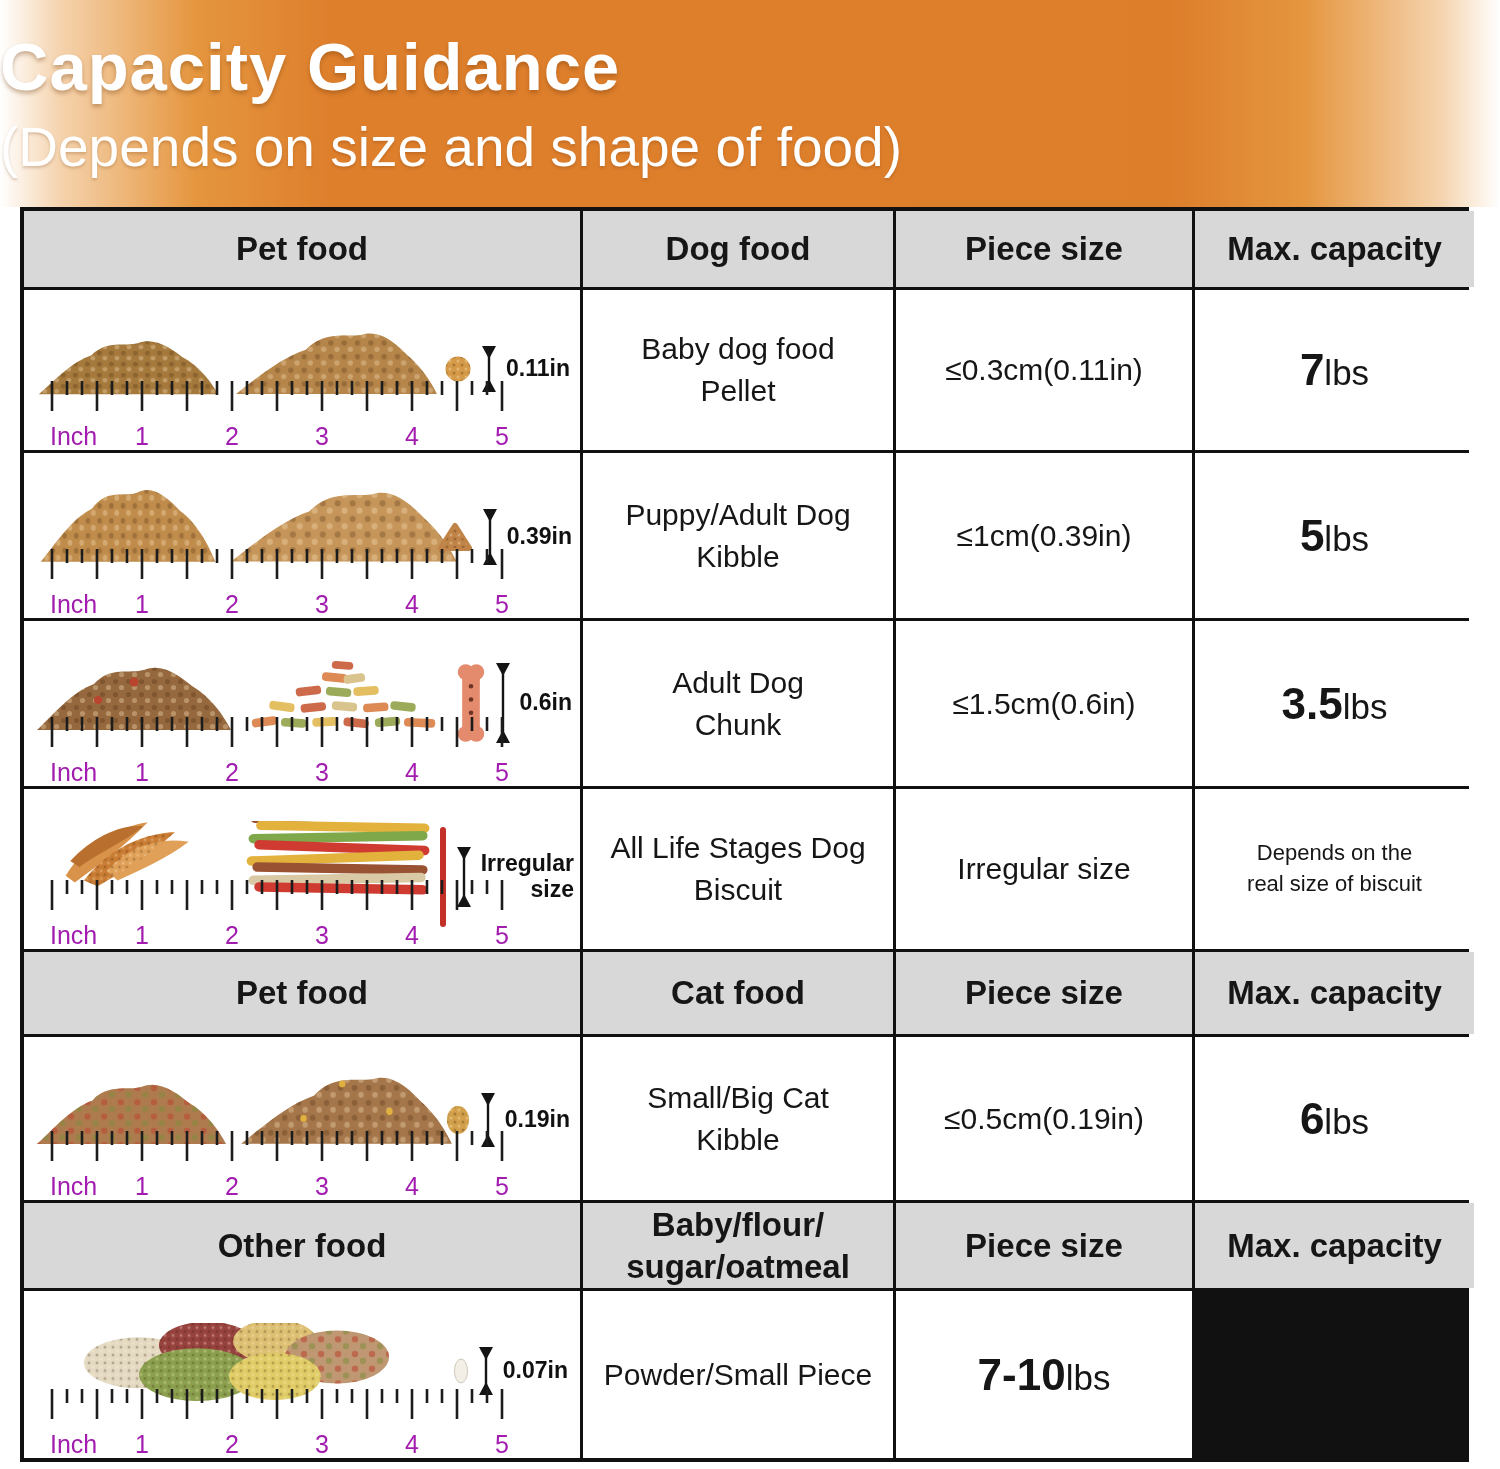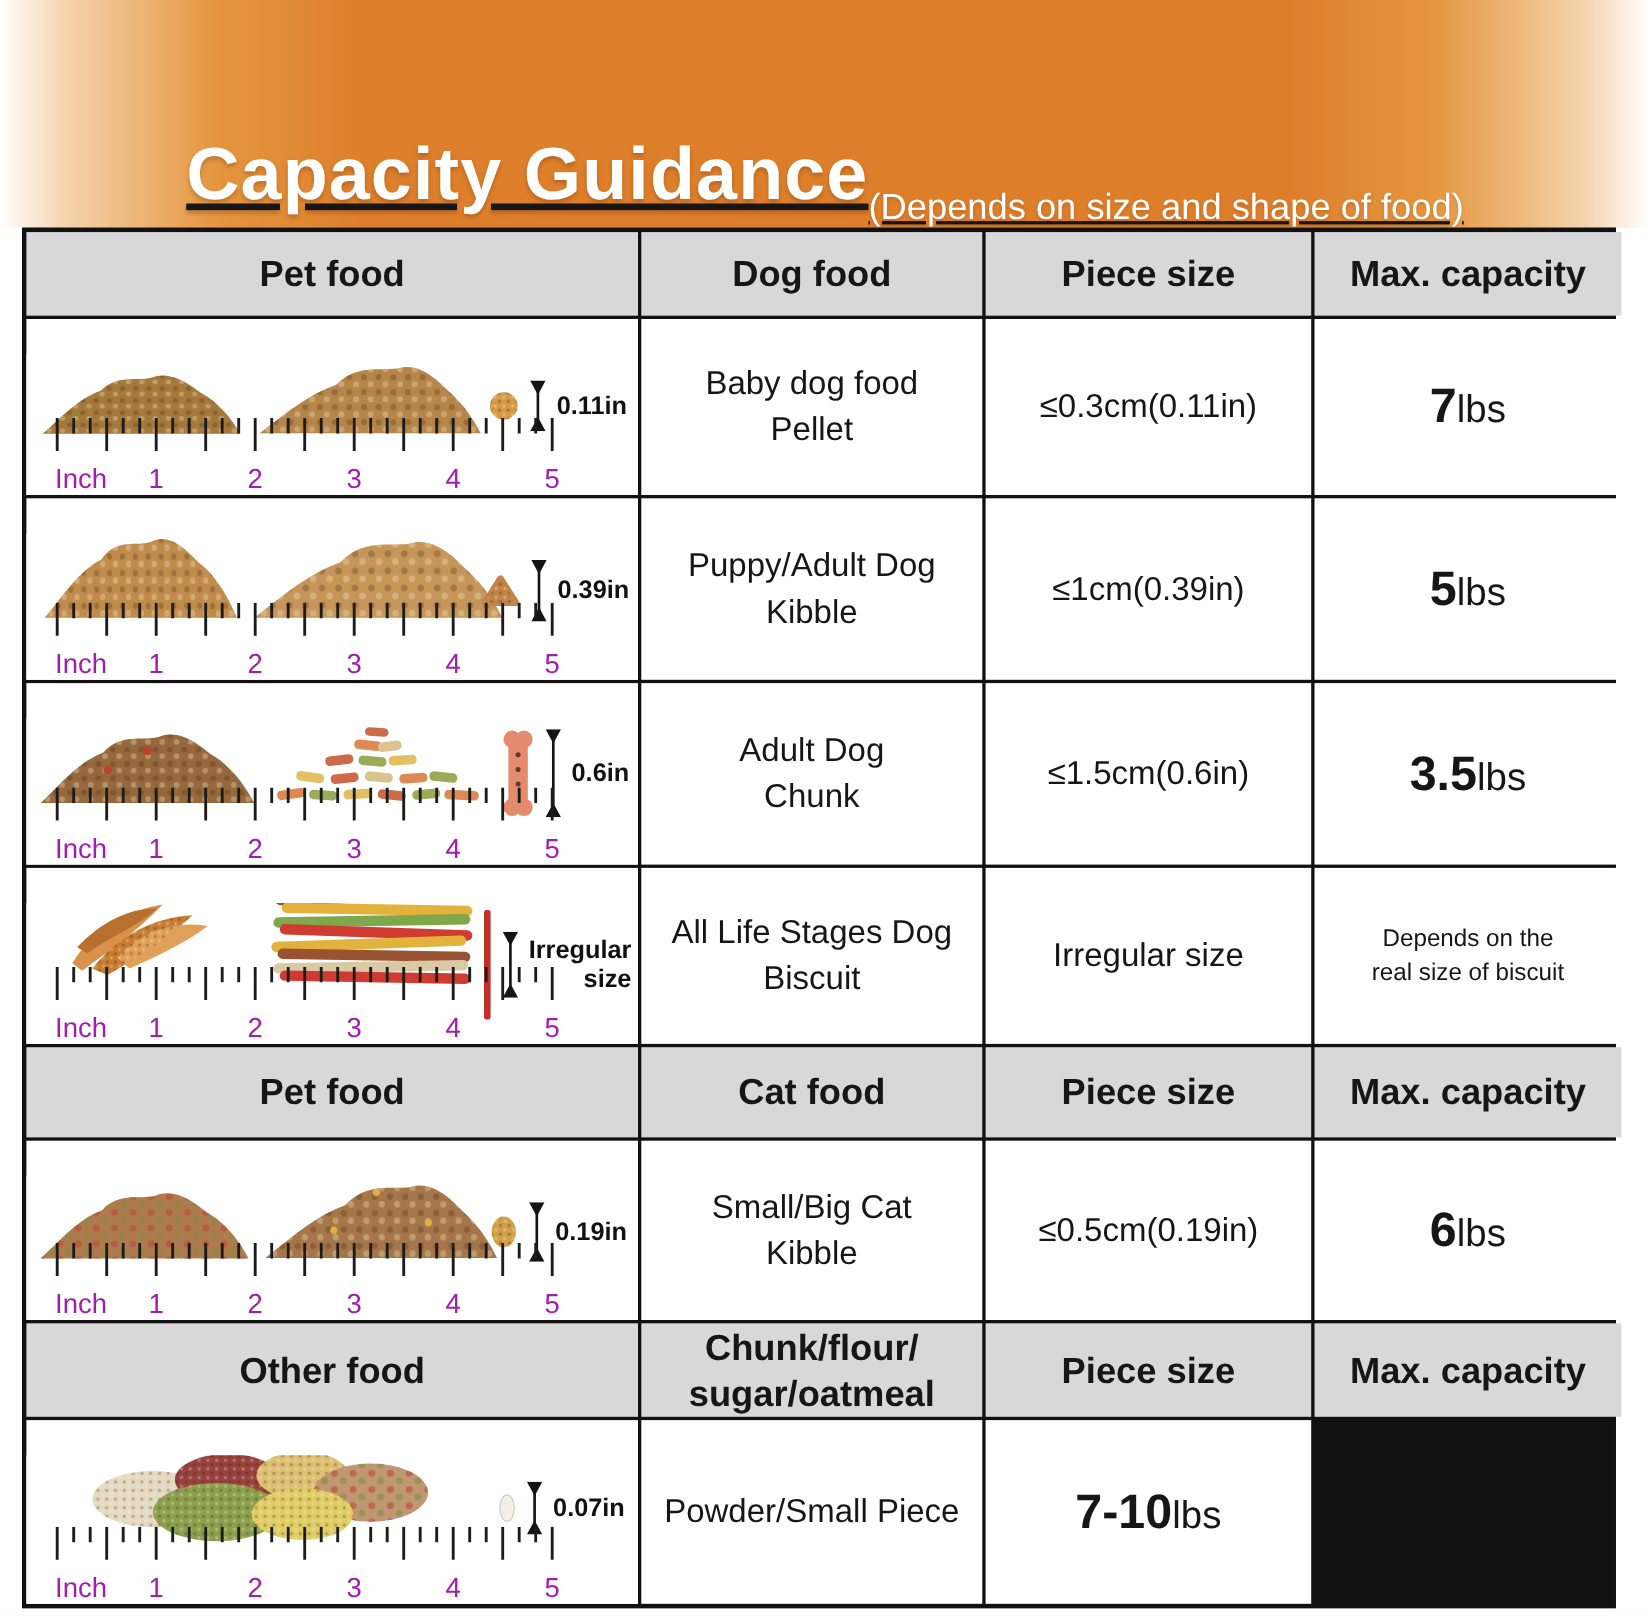--- a/index.html
+++ b/index.html
@@ -1,23 +1,23 @@
 <!DOCTYPE html>
 <html><head>
 <meta charset="utf-8">
 <style>
   html,body{margin:0;padding:0;background:#fff;}
   body{width:1500px;height:1469px;font-family:"Liberation Sans",sans-serif;color:#161616;overflow:hidden;}
 
   
-  .banner{width:1500px;height:207px;display:flex;flex-direction:row;align-items:flex-end;justify-content:center;
-    background:linear-gradient(90deg,#ffffff 0%,#f5d3ad 4%,#e5963f 13%,#de7f2c 22%,#dd7e2b 78%,#e5963f 87%,#f5d3ad 96%,#ffffff 100%);text-decoration:underline;}
+  .banner{width:1500px;height:207px;display:flex;flex-direction:column;align-items:flex-start;justify-content:center;
+    background:linear-gradient(90deg,#ffffff 0%,#f5d3ad 4%,#e5963f 13%,#de7f2c 22%,#dd7e2b 78%,#e5963f 87%,#f5d3ad 96%,#ffffff 100%);}
   .banner h1{margin:0 0 10px 0;font-size:67px;font-weight:bold;color:#fff;letter-spacing:1px;
     text-shadow:0 3px 4px rgba(110,55,10,.35);}
-  .banner .sub{font-size:33px;color:#fff;text-shadow:0 2px 3px rgba(110,55,10,.25);}
+  .banner .sub{font-size:55px;color:#fff;text-shadow:0 2px 3px rgba(110,55,10,.25);}
 
   
   .cap-table{width:1441px;margin:0 20px;display:grid;
     grid-template-columns:556px 310px 296px 279px;
     grid-template-rows:76px 160px 165px 165px 160px 82px 163px 85px 167px;
     gap:3px;background:#111;border:4px solid #111;}
   .cell{background:#fff;display:flex;flex-direction:column;align-items:center;justify-content:center;
     text-align:center;line-height:1.4;}
   .cell.head{background:#d8d8d8;font-weight:bold;font-size:33px;line-height:1.25;}
   .cell.name,.cell.size{font-size:30px;}
@@ -371,21 +371,21 @@
     </div>
   <div class="cell">
     <div class="capwrap">
         <span class="num">6</span>
         <span class="unit">lbs</span>
       </div>
   </div>
 
   <div class="cell head">Other food</div>
   <div class="cell head">
-    <span>Chunk/flour/</span>
+    <span>Baby/flour/</span>
       <span>sugar/oatmeal</span>
   </div>
   <div class="cell head">Piece size</div>
   <div class="cell head">Max. capacity</div>
 
   <div class="cell">
     <div class="illus r6">
       <svg class="pile p1" viewBox="0 0 330 100" preserveAspectRatio="none">
         <ellipse cx="60" cy="58" rx="55" ry="26" fill="#e4dac3"></ellipse>
           <ellipse cx="60" cy="58" rx="55" ry="26" fill="url(#fineDots)"></ellipse>

